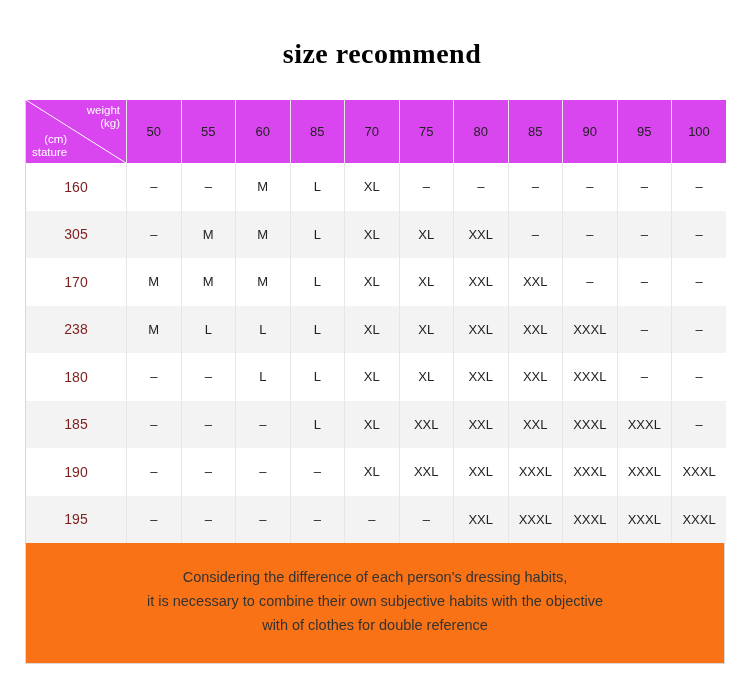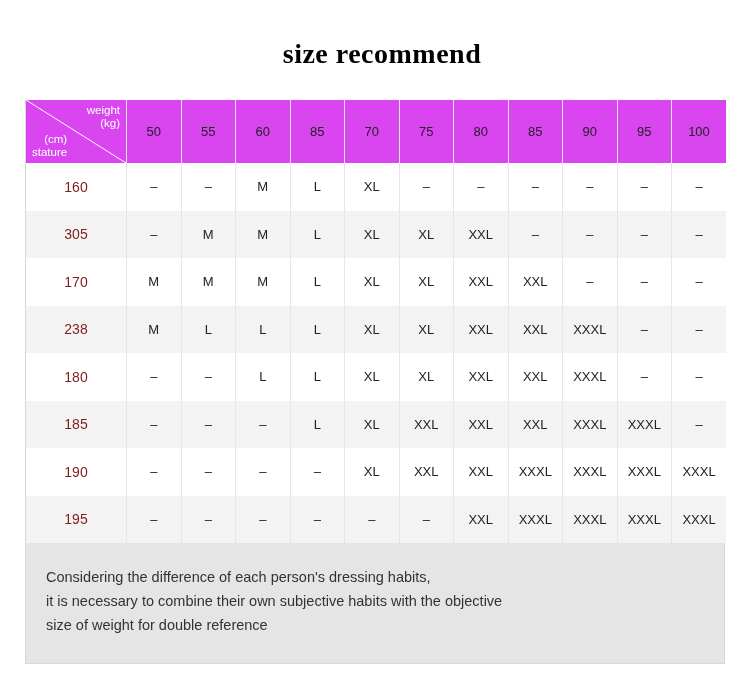--- a/index.html
+++ b/index.html
@@ -107,22 +107,23 @@
     background: #ffffff;
   }
   tbody tr.even td {
     background: #f3f3f3;
   }
   tbody td.rowhead {
     font-size: 14px;
     color: #7f1d1d;
   }
   .note {
-    background: #e5e5e5;
+    background: #f97316;
     padding: 22px 20px 26px 20px;
+    text-align: center;
     font-size: 14.5px;
     line-height: 24px;
     color: #333333;
   }
   .note div {
     white-space: nowrap;
   }
 </style>
 </head>
 <body>
@@ -275,17 +276,17 @@
           <td>XXXL</td>
           <td>XXXL</td>
           <td>XXXL</td>
         </tr>
       </tbody>
     </table>
 
     <div class="note">
       <div>Considering the difference of each person's dressing habits,</div>
       <div>it is necessary to combine their own subjective habits with the objective</div>
-      <div>size of weight for double reference</div>
+      <div>with of clothes for double reference</div>
     </div>
   </div>
 
 </div>
 
 </body></html>

